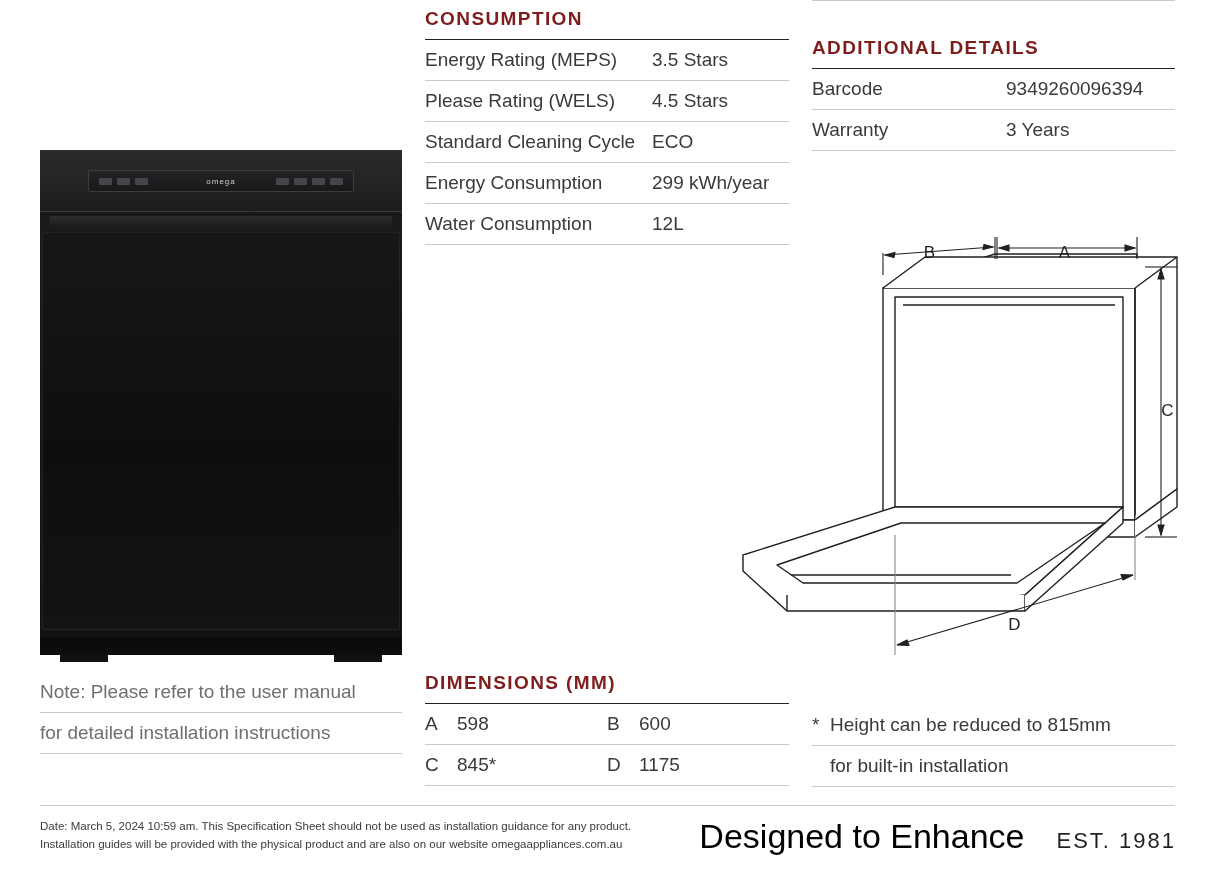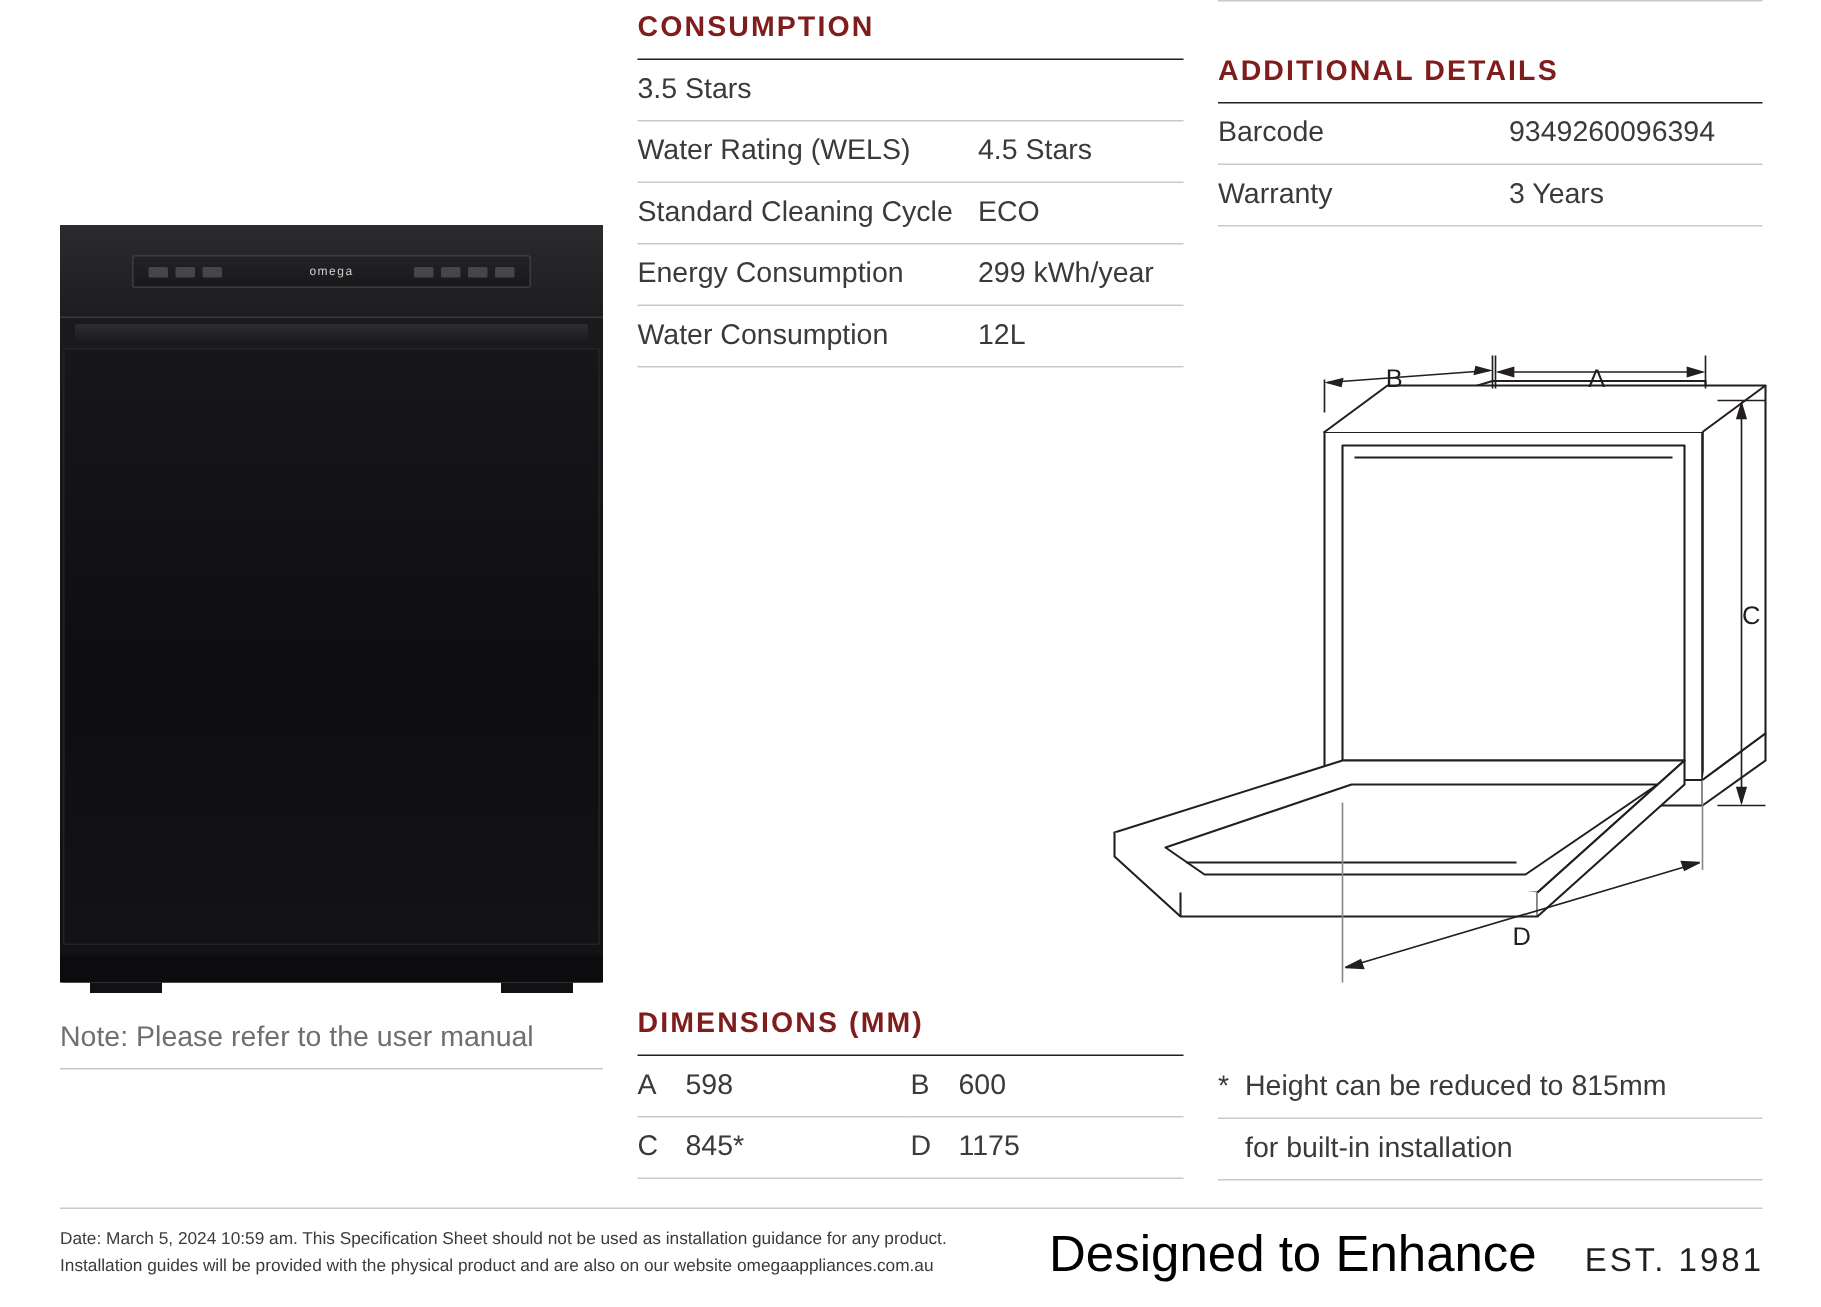--- a/index.html
+++ b/index.html
@@ -258,24 +258,25 @@
     letter-spacing: 1px;
   }
 </style>
 </head>
 <body>
 
 <div id="consumption">
   <div class="sectitle">CONSUMPTION</div>
 
   <div class="row">
+    <span class="k">Energy Rating (MEPS)</span>
     <span class="v">3.5 Stars</span>
   </div>
   <div class="row">
-    <span class="k">Water Rating (WELS)</span>
+    <span class="k">Please Rating (WELS)</span>
     <span class="v">4.5 Stars</span>
   </div>
   <div class="row">
     <span class="k">Standard Cleaning Cycle</span>
     <span class="v">ECO</span>
   </div>
   <div class="row">
     <span class="k">Energy Consumption</span>
     <span class="v">299 kWh/year</span>
   </div>
@@ -320,20 +321,21 @@
     <div class="dw-handle"></div>
     <div class="dw-door"></div>
     <div class="dw-kick"></div>
   </div>
   <div class="dw-foot l"></div>
   <div class="dw-foot r"></div>
 </div>
 
 <div id="frontview">
   <div class="notetext">Note: Please refer to the user manual</div>
+  <div class="notetext">for detailed installation instructions</div>
 </div>
 
 <div id="dims">
   <div class="sectitle">DIMENSIONS (MM)</div>
   <div class="dimrow">
     <div class="dimcell">
       <span class="dk">A</span>
       <span class="dv">598</span>
     </div>
     <div class="dimcell">

